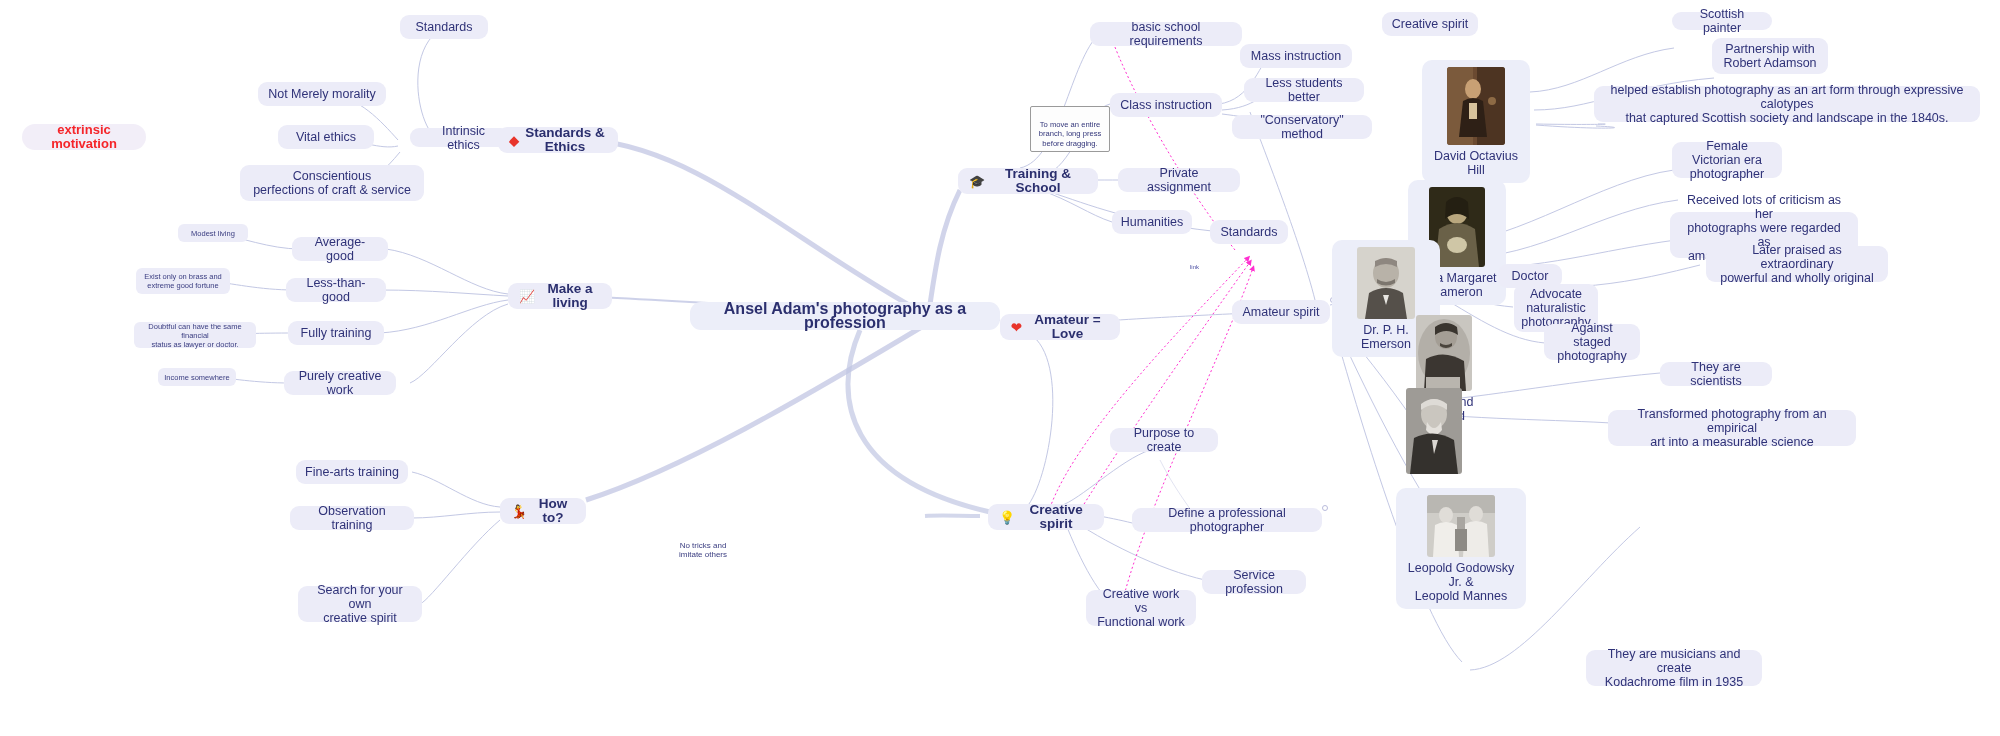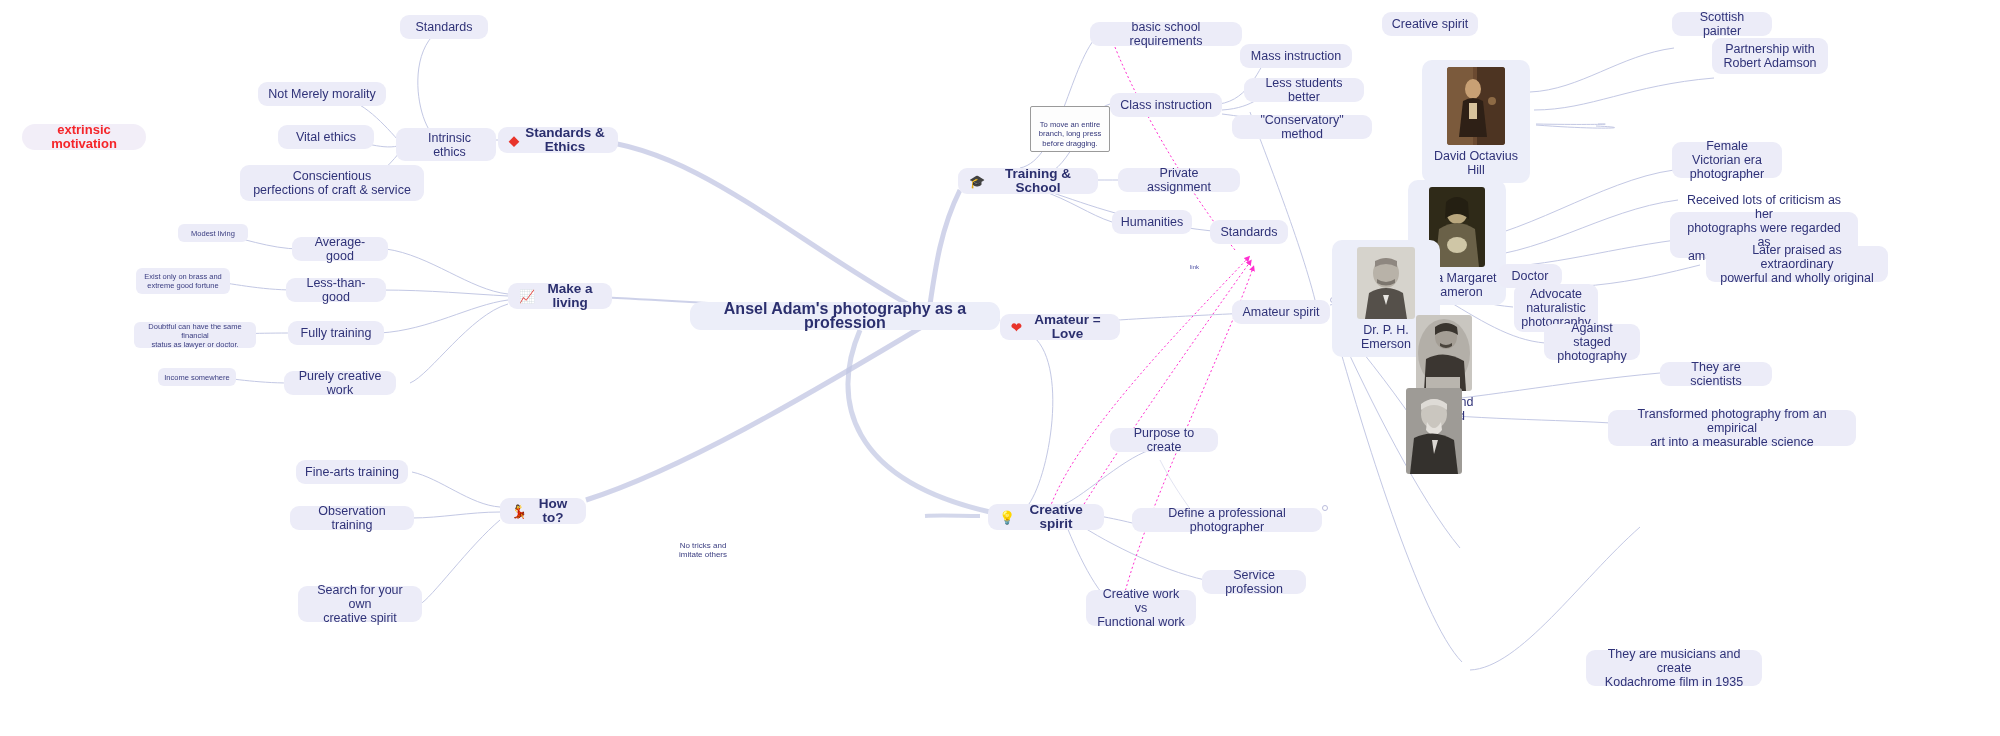--- a/index.html
+++ b/index.html
@@ -218,21 +218,21 @@
   </div>
 
   <div class="node cloud" style="left:22px; top:124px; width:124px; height:26px;">
     <span>extrinsic motivation</span>
   </div>
 
   <div class="node main" style="left:498px; top:127px; width:120px; height:26px;">
     <span class="ico" style="color:#e8342b;">◆</span>
     <span>Standards &amp; Ethics</span>
   </div>
-  <div class="node" style="left:396px; top:128px; width:100px; height:33px;padding-left:16px;">
+  <div class="node" style="left:410px; top:128px; width:100px; height:19px;padding-left:16px;">
     <span>Intrinsic ethics</span>
   </div>
   <div class="node" style="left:400px; top:15px; width:88px; height:24px;">
     <span>Standards</span>
   </div>
   <div class="node" style="left:258px; top:82px; width:128px; height:24px;">
     <span>Not Merely morality</span>
   </div>
   <div class="node" style="left:278px; top:125px; width:96px; height:24px;">
     <span>Vital ethics</span>
@@ -365,26 +365,30 @@
       <rect width="58" height="78" fill="#6b4a31"></rect>
       <rect x="0" y="0" width="26" height="78" fill="#7b5a3c"></rect>
       <rect x="30" y="0" width="28" height="78" fill="#4d3422"></rect>
       <ellipse cx="26" cy="22" rx="8" ry="10" fill="#c8a074"></ellipse>
       <path d="M16,34 Q26,28 36,34 L40,70 L12,70 Z" fill="#2e2016"></path>
       <rect x="22" y="36" width="8" height="16" fill="#d8c39c"></rect>
       <circle cx="45" cy="34" r="4" fill="#8d6a45"></circle>
     </svg>
     <span class="cap">David Octavius Hill</span>
   </div>
-  <div class="node" style="left:1672px; top:12px; width:100px; height:24px;">
+  <div class="node" style="left:1672px; top:12px; width:100px; height:18px;">
     <span>Scottish painter</span>
   </div>
   <div class="node" style="left:1712px; top:38px; width:116px; height:36px;">
     <span>Partnership with
 Robert Adamson</span>
+  </div>
+  <div class="node" style="left:1594px; top:86px; width:386px; height:36px;">
+    <span>helped establish photography as an art form through expressive calotypes
+that captured Scottish society and landscape in the 1840s.</span>
   </div>
 
   <div class="node photo" style="left:1408px; top:180px; width:98px;">
     <svg class="pic" width="56" height="80" viewBox="0 0 56 80">
       <rect width="56" height="80" fill="#2f2a18"></rect>
       <ellipse cx="28" cy="24" rx="11" ry="13" fill="#b9a77e"></ellipse>
       <path d="M17,15 Q28,5 39,15 L40,32 Q28,22 16,32 Z" fill="#241f12"></path>
       <path d="M10,42 Q28,30 46,42 L50,80 L6,80 Z" fill="#6a6148"></path>
       <ellipse cx="28" cy="58" rx="10" ry="8" fill="#cfc6a6"></ellipse>
     </svg>
@@ -452,18 +456,32 @@
     </svg>
   </div>
   <div class="node" style="left:1660px; top:362px; width:112px; height:24px;">
     <span>They are scientists</span>
   </div>
   <div class="node" style="left:1608px; top:410px; width:248px; height:36px;justify-content:center;">
     <span>Transformed photography from an empirical
 art into a measurable science</span>
   </div>
 
+  <div class="node photo" style="left:1396px; top:488px; width:130px;">
+    <svg class="pic" width="68" height="62" viewBox="0 0 68 62">
+      <rect width="68" height="62" fill="#cfcdc8"></rect>
+      <rect x="0" y="0" width="68" height="18" fill="#b9b7b2"></rect>
+      <ellipse cx="19" cy="20" rx="7" ry="8" fill="#e0ddd8"></ellipse>
+      <ellipse cx="49" cy="19" rx="7" ry="8" fill="#dfdcd7"></ellipse>
+      <path d="M8,30 Q19,24 30,30 L32,62 L6,62 Z" fill="#f0eeea"></path>
+      <path d="M38,29 Q49,23 60,29 L62,62 L36,62 Z" fill="#eeecE8"></path>
+      <rect x="28" y="34" width="12" height="22" fill="#8d8a85"></rect>
+      <rect x="30" y="22" width="8" height="12" fill="#a9a6a1"></rect>
+    </svg>
+    <span class="cap">Leopold Godowsky Jr. &amp;
+Leopold Mannes</span>
+  </div>
   <div class="node" style="left:1586px; top:650px; width:176px; height:36px;">
     <span>They are musicians and create
 Kodachrome film in 1935</span>
   </div>
 
 </div>
 
 </body></html>

